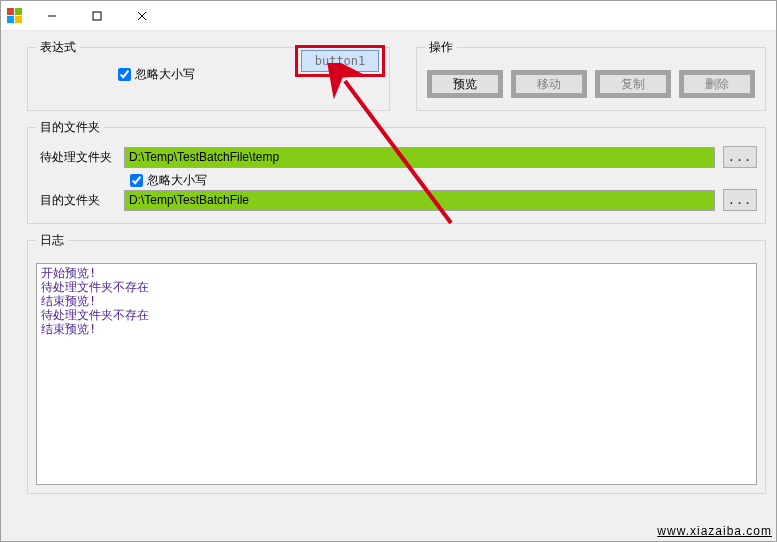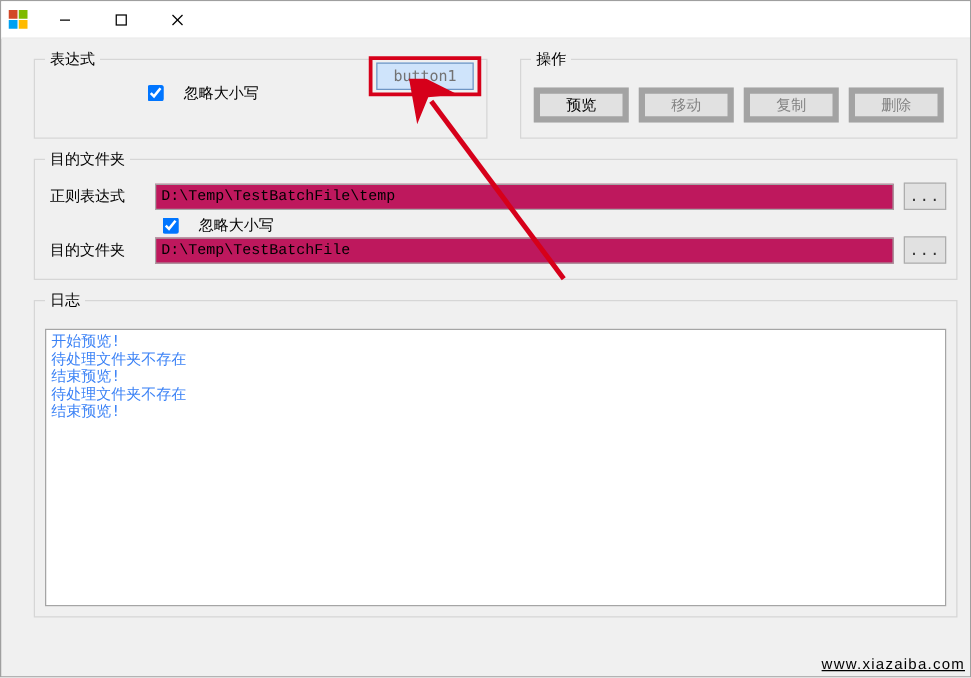--- a/index.html
+++ b/index.html
@@ -68,30 +68,30 @@
   .lbl {
     width: 76px;
     text-align: left;
     color: #000;
     padding-left: 4px;
   }
   .txt {
     flex: 1;
     height: 21px;
     border: 1px solid #a5a5a5;
-    background: #be185d;
-    font-family: Liberation Mono, monospace;
+    background: #84cc16;
+    font-family: Liberation Sans, sans-serif;
     font-size: 12px;
     padding: 2px 4px;
   }
   .chk-row {
     margin-left: 82px;
     display:flex;
     align-items:center;
-    gap:16px;
+    gap:4px;
   }
   .topflex {
     display: flex;
     gap: 10px;
     align-items: stretch;
   }
   .topflex .expr { flex: 1; min-width: 0; }
   .topflex .ops { width: 350px; }
   .ops-btns {
     display: flex;
@@ -144,21 +144,21 @@
     border: 1px solid #a5a5a5;
     background: #fff;
     height: 222px;
     margin-top: 4px;
     padding: 2px 4px;
     font-family: "SimSun", monospace;
     font-size: 12px;
     line-height: 14px;
     white-space: pre;
     overflow: auto;
-    color:#3b82f6;
+    color:#4c1d95;
   }
   .arrow-svg {
     position:absolute;
     top: 62px;
     left: 320px;
     pointer-events:none;
   }
   .watermark {
     position:absolute;
     right: 4px;
@@ -234,21 +234,21 @@
           <div class="btn">移动</div>
           <div class="btn">复制</div>
           <div class="btn">删除</div>
         </div>
       </fieldset>
     </div>
 
     <fieldset class="group">
       <legend>目的文件夹</legend>
       <div class="row">
-        <div class="lbl" style="width:88px">正则表达式</div>
+        <div class="lbl" style="width:88px">待处理文件夹</div>
         <input class="txt" type="text" value="D:\Temp\TestBatchFile\temp" style="">
         <div class="browse-btn">...</div>
       </div>
       <div class="chk-row" style="margin-left:94px">
         <input type="checkbox" checked="" style="">
         <span>忽略大小写</span>
       </div>
       <div class="row">
         <div class="lbl" style="width:88px">目的文件夹</div>
         <input class="txt" type="text" value="D:\Temp\TestBatchFile" style="">

